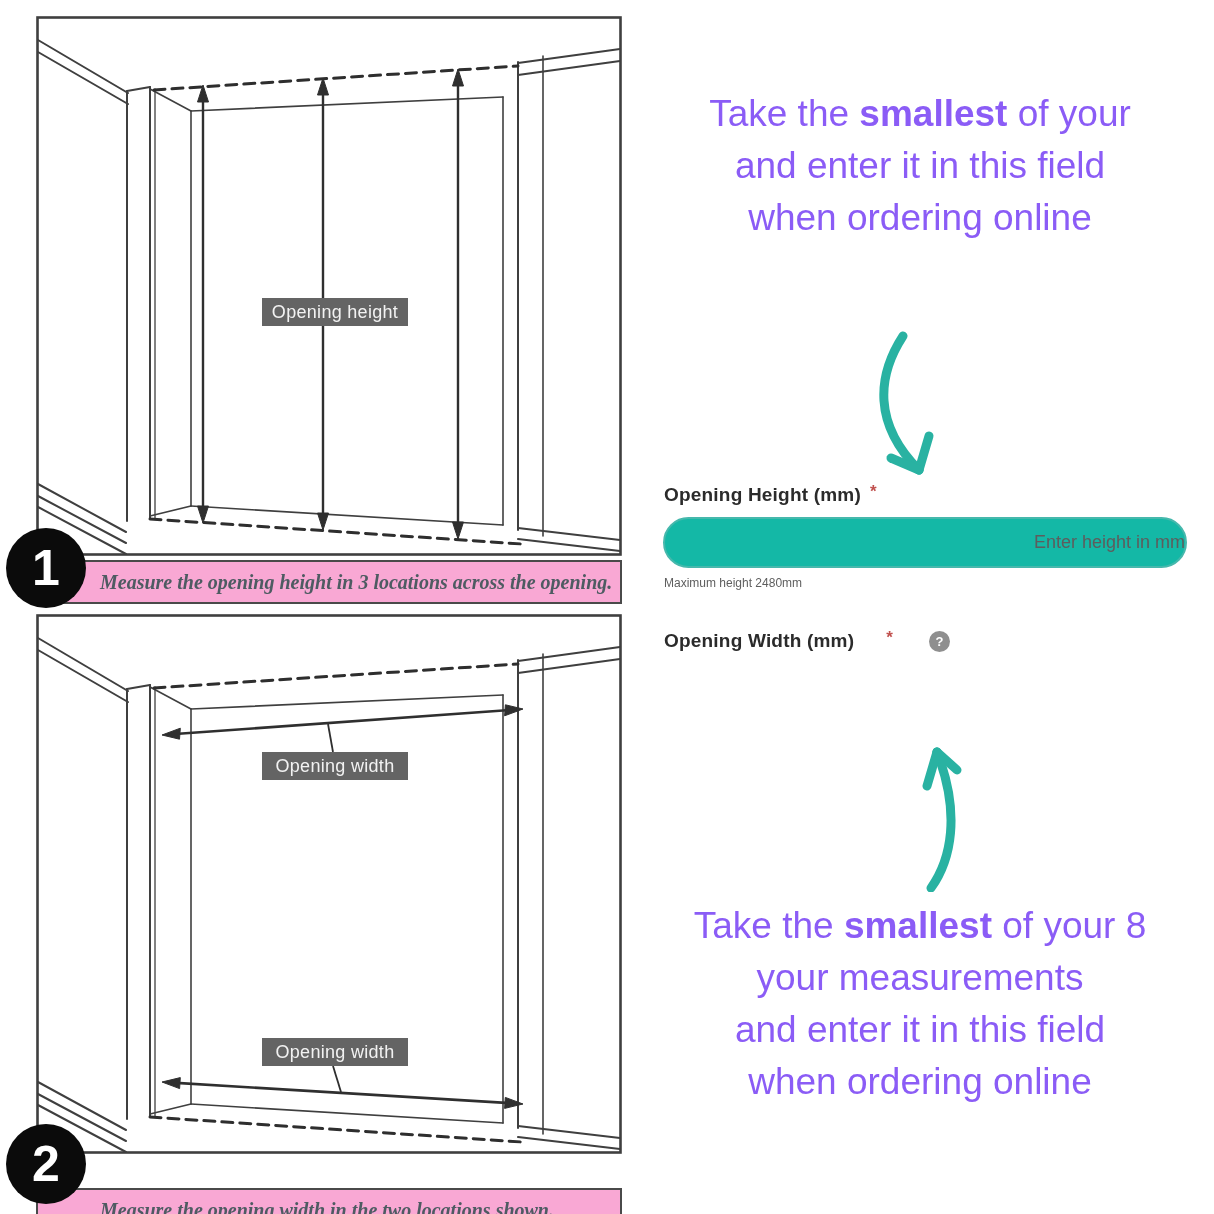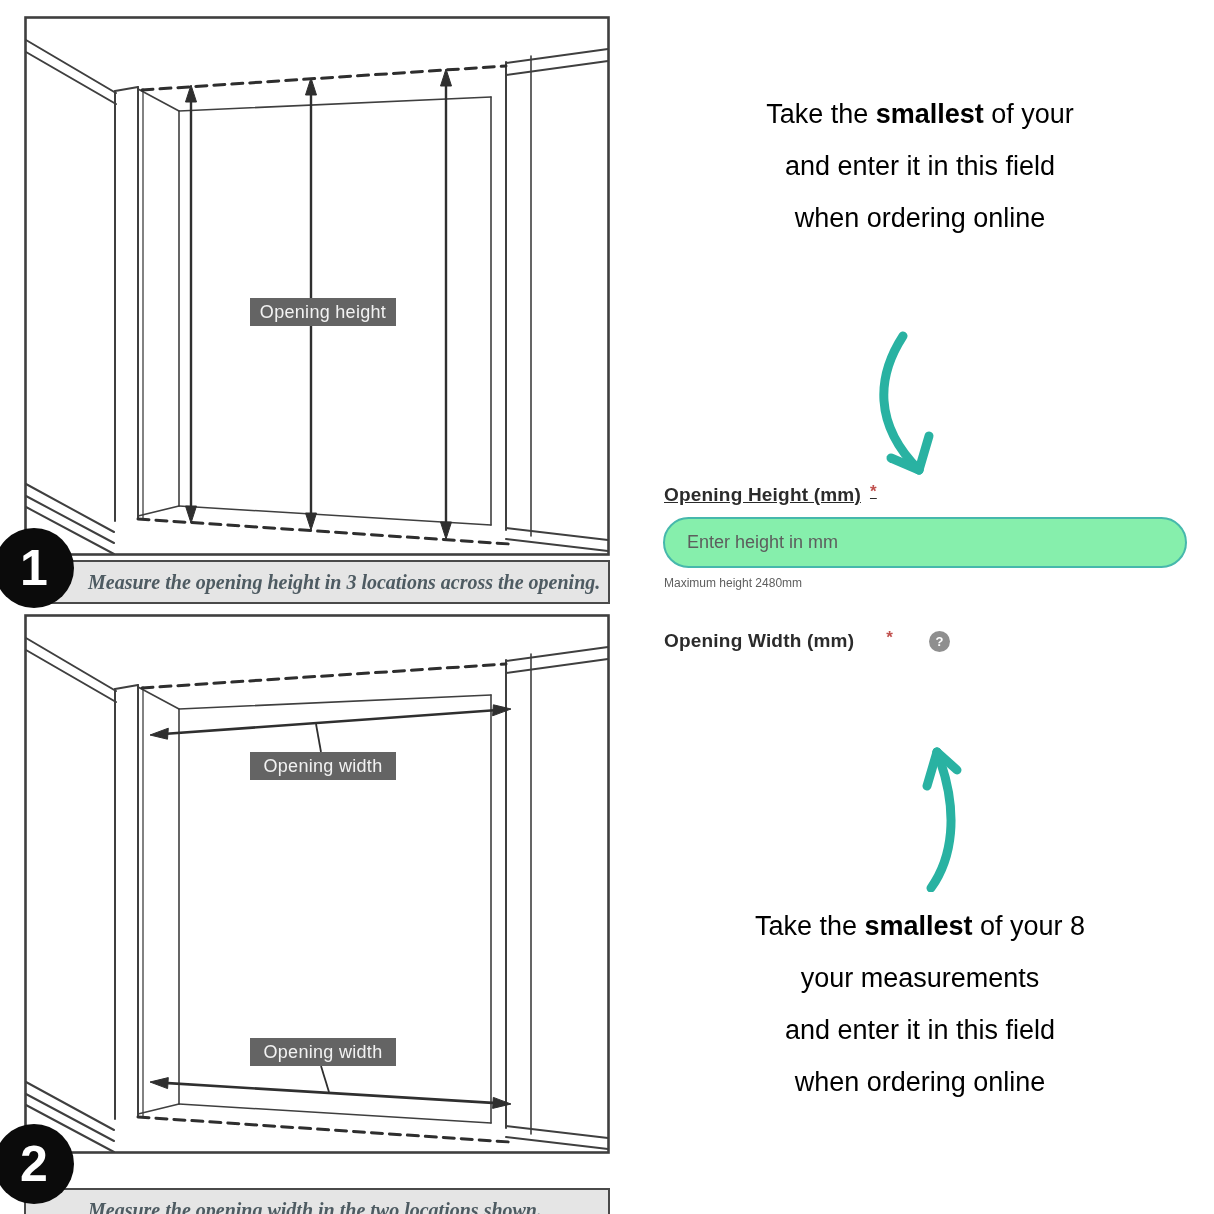--- a/index.html
+++ b/index.html
@@ -1,62 +1,62 @@
 <!DOCTYPE html>
 <html><head>
 <meta charset="utf-8">
 <style>
   * { margin:0; padding:0; box-sizing:border-box; }
   html,body { width:1214px; height:1214px; background:#ffffff; overflow:hidden;
               font-family:"Liberation Sans", sans-serif; }
   .stage { position:relative; width:1214px; height:1214px; background:#fff; }
 
   
-  .figure { position:absolute; left:24px; width:508px; height:608px; }
+  .figure { position:absolute; left:36px; width:508px; height:608px; }
   .fig-1 { top:16px; }
   .fig-2 { top:614px; }
   .art { position:absolute; left:0; top:0; }
   .badge { position:absolute; width:146px; height:28px; background:#646464; color:#f2f2f2;
            font-size:18px; line-height:28px; text-align:center; letter-spacing:.3px; }
   .caption-box { position:absolute; left:0; width:586px; height:44px;
-                 border:2px solid #4a4a4a; background:#e5e5e5; display:flex; align-items:center; }
+                 border:2px solid #4a4a4a; background:#f9a8d4; display:flex; align-items:center; }
   .caption-box .cap { font-family:"Liberation Serif", serif; font-style:italic; font-weight:600;
                       font-size:20px; color:#4e5b62; padding-left:62px; white-space:nowrap; }
   .fig-1 .caption-box { top:544px; }
   .fig-2 .caption-box { top:538px;margin-top:36px; }
   .step-circle { position:absolute; left:-30px; width:80px; height:80px; border-radius:50%;
                  background:#0b0b0b; color:#fff; font-weight:bold; font-size:50px;
                  display:flex; align-items:center; justify-content:center; }
   .fig-1 .step-circle { top:512px; }
   .fig-2 .step-circle { top:510px; }
 
   
   .instr { position:absolute; left:655px; width:530px; text-align:center;
-           font-size:27px; line-height:52px; color:#000000; }
+           font-size:37px; line-height:52px; color:#8b5cf6; }
   .instr-height { top:88px; }
   .instr-width  { top:900px; }
   .instr b { font-weight:bold; }
   .instr .line { display:block; }
 
   .teal-arrow { position:absolute; }
   .arrow-down { left:853px; top:330px; }
   .arrow-up   { left:885px; top:740px; }
 
   .field-label { position:absolute; left:664px; display:flex; align-items:center; gap:9px;
                  font-size:19px; font-weight:bold; color:#2b2b2b; letter-spacing:.2px; }
-  .label-height { top:484px;text-decoration:underline; }
+  .label-height { top:484px; }
   .label-width  { top:630px;gap:32px; }
   .req { color:#c0504d; font-size:17px; font-weight:bold; position:relative; top:-3px; }
   .help-icon { width:21px; height:21px; border-radius:50%; background:#8f8f8f; color:#fff;
                font-size:13px; font-weight:bold; display:flex; align-items:center;
                justify-content:center; cursor:pointer; margin-left:4px; }
   .pill-input { position:absolute; left:663px; width:524px; height:51px;
-                border:2px solid #46b8ac; border-radius:26px; background:#86efac;
+                border:2px solid #46b8ac; border-radius:26px; background:#14b8a6;
                 font-family:"Liberation Sans", sans-serif; font-size:18px; color:#444;
-                padding:0 0 0 22px; outline:none; }
+                padding:0 0 0 22px; outline:none;text-align:right; }
   .pill-input::placeholder { color:#5d5d5d; opacity:1; }
   .input-height { top:517px; }
   .input-width  { top:667px; }
   .helper { position:absolute; left:664px; top:576px; font-size:12px; color:#5e5e5e; }
 </style>
 </head>
 <body>
 
 <div class="stage">
 

